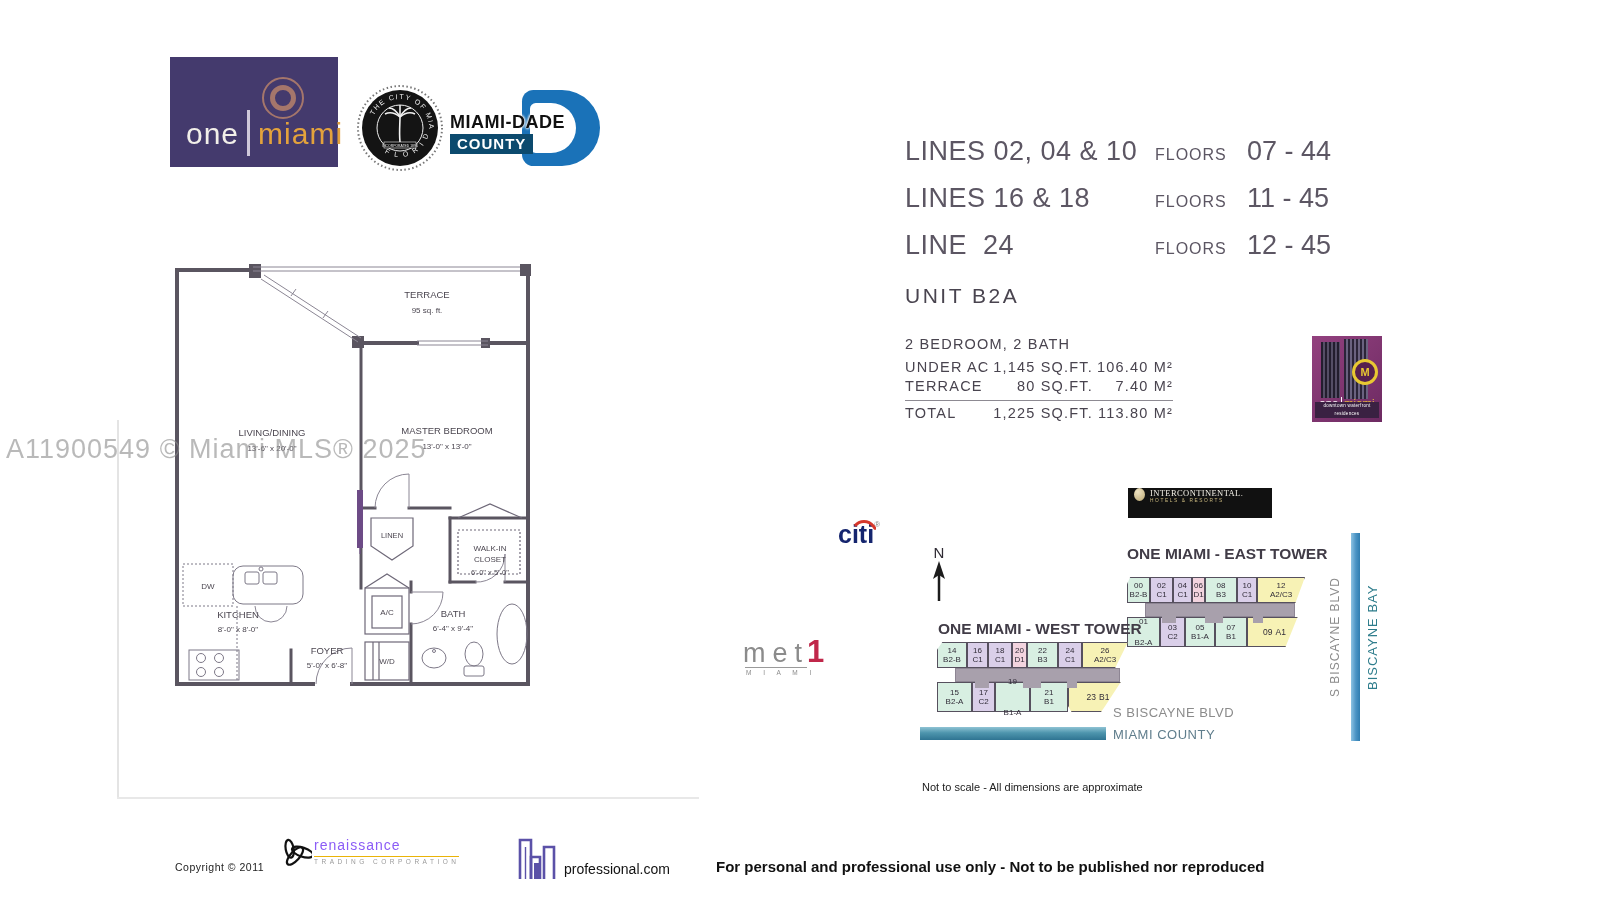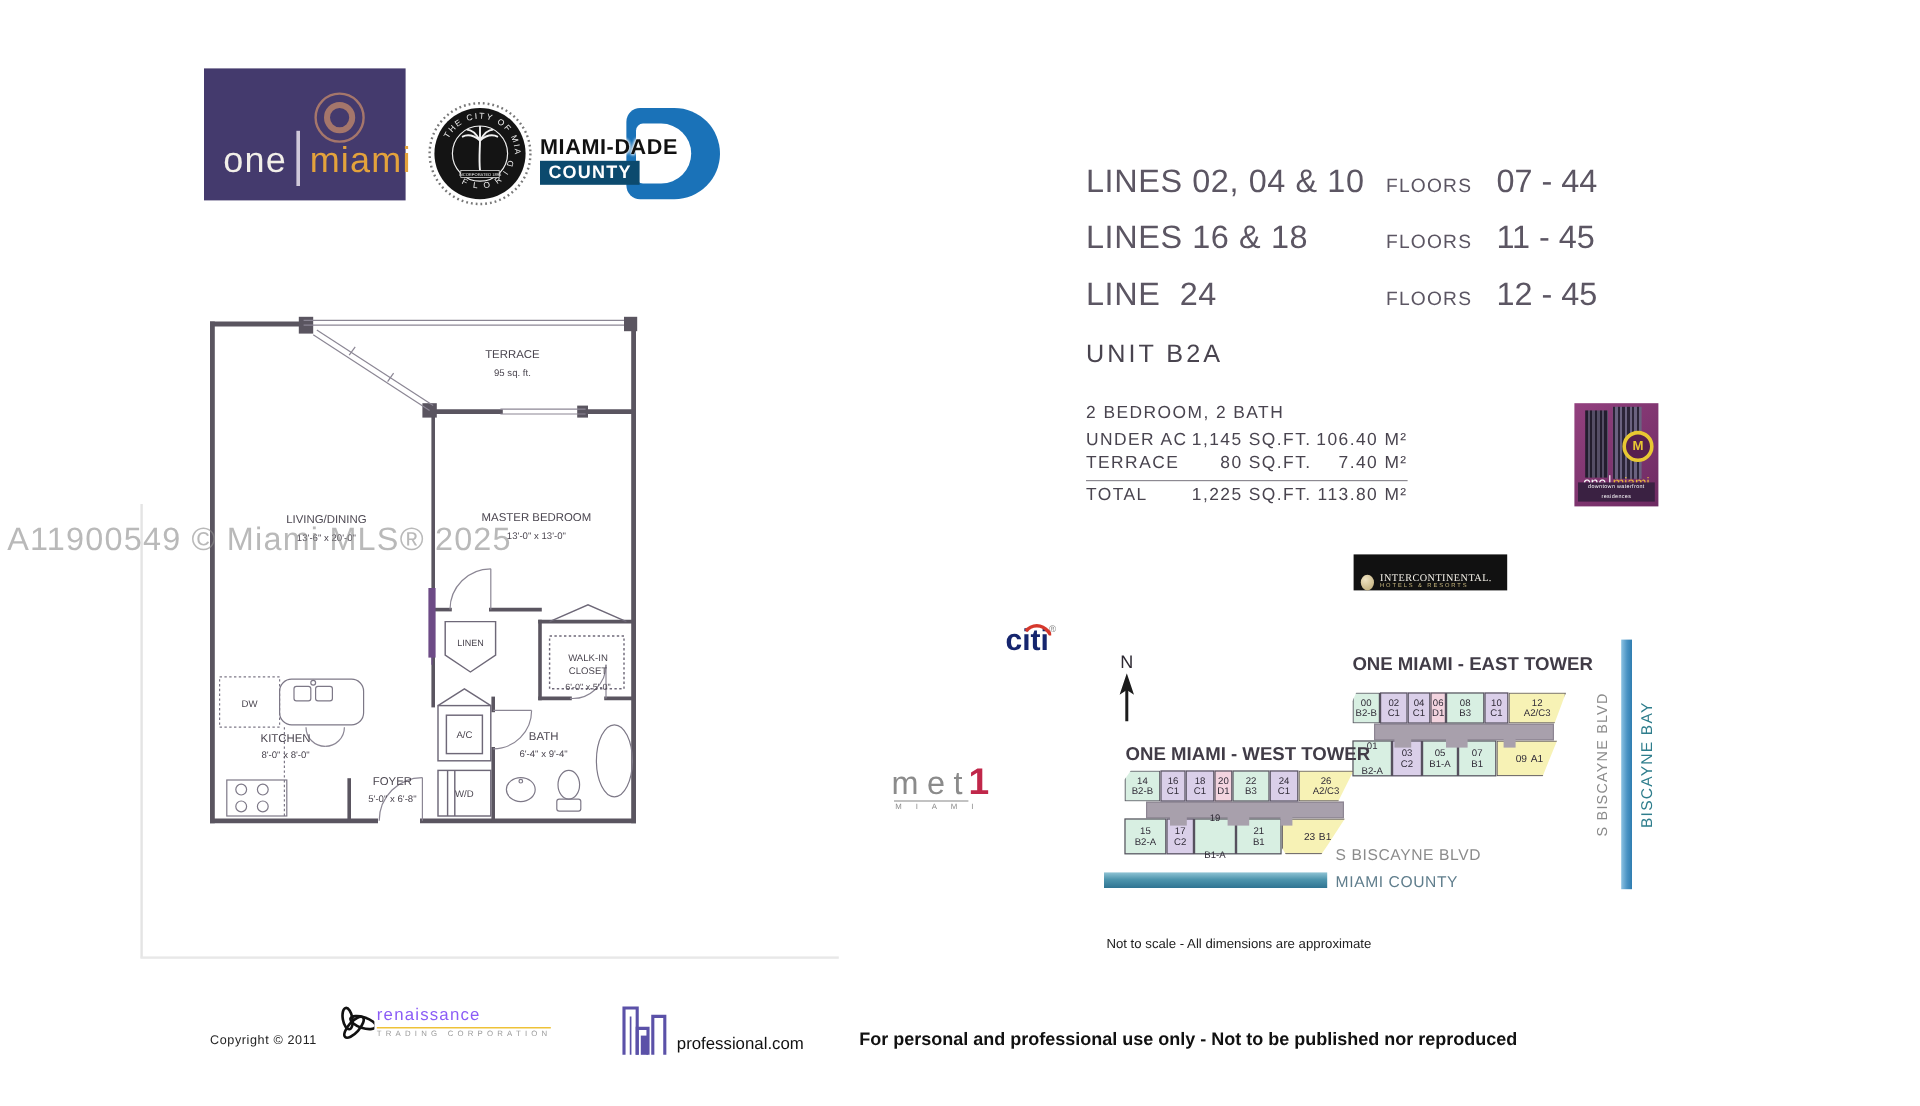--- a/index.html
+++ b/index.html
@@ -48,21 +48,21 @@
   .plan text{font-family:"Liberation Sans",sans-serif;fill:#4b4650;}
 
   .watermark{left:6px;top:434px;font-size:27px;color:#8f8f8f;opacity:.62;letter-spacing:1px;z-index:5;}
 
   
   .citi{left:838px;top:520px;font-size:25px;font-weight:700;color:#15256e;letter-spacing:0;}
   .citi-arc{position:absolute;left:11px;top:0px;width:24px;height:12px;border:3px solid transparent;
             border-top-color:#d6382c;border-radius:50% 50% 0 0/100% 100% 0 0;}
   .citi-reg{font-size:8px;color:#888;vertical-align:top;font-weight:400;}
 
-  .interc{left:1128px;top:462px;width:128px;height:30px;background:#111;display:flex;align-items:flex-end;padding:0 6px;box-sizing:border-box;}
+  .interc{left:1128px;top:488px;width:144px;height:30px;background:#111;display:flex;align-items:flex-start;padding:0 6px;box-sizing:border-box;}
   .interc-globe{width:11px;height:13px;border-radius:50%;background:radial-gradient(circle at 35% 30%,#efe3c2,#b9a671);margin-right:5px;flex:0 0 auto;}
   .interc-name{font-family:"Liberation Serif",serif;color:#f4f1e8;font-size:8.5px;letter-spacing:.4px;line-height:10px;}
   .interc-sub{color:#c9b87e;font-size:4.8px;letter-spacing:1.6px;line-height:6px;}
 
   .compass{left:928px;top:544px;width:22px;text-align:center;}
   .compass-n{font-size:15px;color:#2e2a33;}
 
   .met1{left:743px;top:638px;width:86px;}
   .met1-top{display:flex;align-items:flex-end;}
   .met1-met{font-size:27px;color:#8b8b8b;letter-spacing:7px;line-height:26px;}

